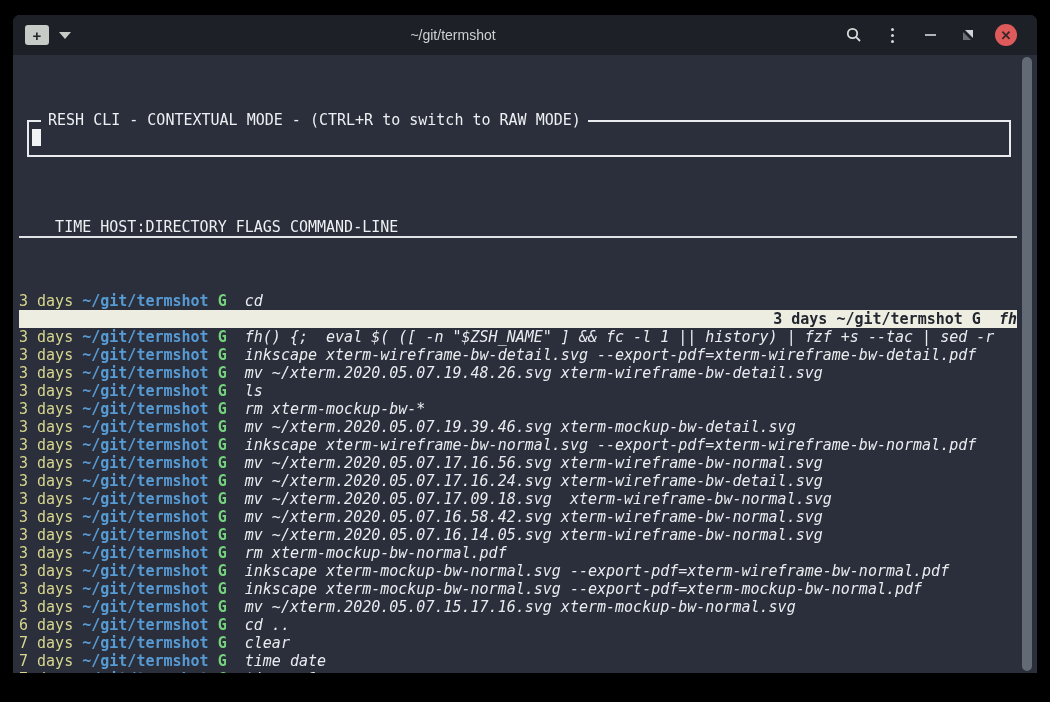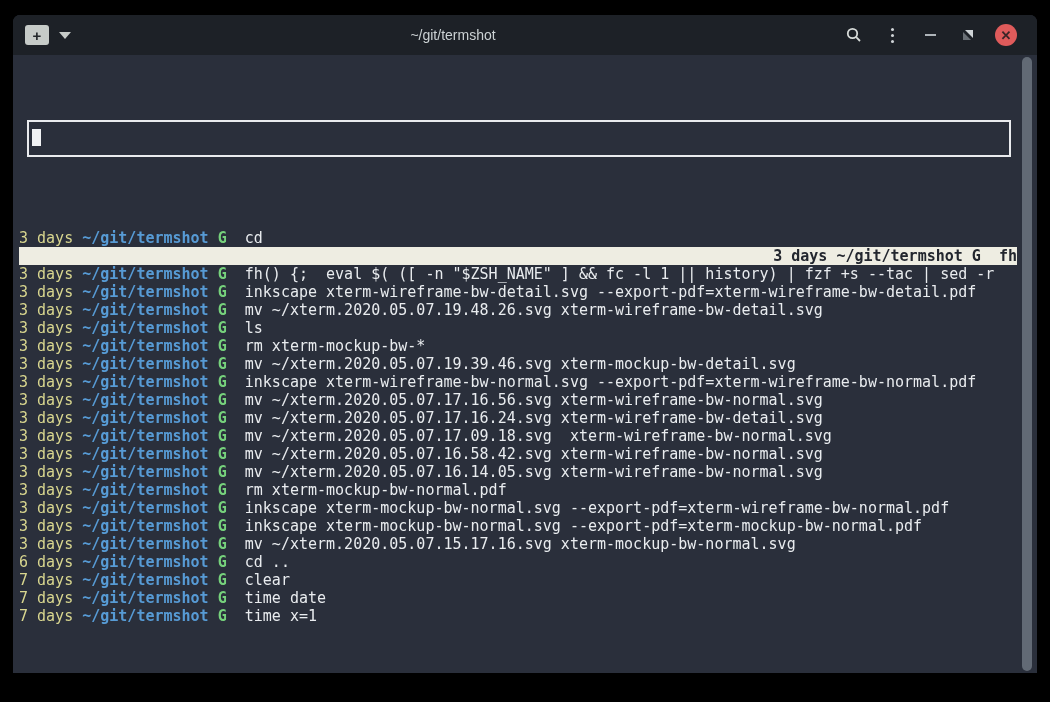--- a/index.html
+++ b/index.html
@@ -66,21 +66,21 @@
   .query-text { position:absolute; left:3px; top:6px; }
   .col-header {
     margin-top:7px; height:18px; border-bottom:2px solid #dfe3e6;
     color:#edf0f2; white-space:pre; overflow:hidden;
   }
   .rows { margin-left:-3px; }
   .row { height:18px; white-space:pre; overflow:hidden; padding-left:3px; }
   .row .time  { color:var(--time-yellow); }
   .row .dir   { color:var(--path-blue); font-weight:bold; }
   .row .flags { color:var(--flag-green); font-weight:bold; }
-  .row .cmd   { color:var(--text); }
+  .row .cmd   { color:var(--text);font-style:italic; }
   .row.sel { background:var(--selected-bg); font-weight:bold;text-align:right; }
   .row.sel .time, .row.sel .dir, .row.sel .flags, .row.sel .cmd { color:var(--selected-fg); }
 </style>
 </head>
 <body>
 
 <div class="window">
 
   <div class="titlebar">
     <div class="tb-left">
@@ -116,24 +116,26 @@
             <span>✕</span>
           </div>
       </div>
     </div>
   </div>
 
   <div class="content">
     <div class="text-area">
 
       <div class="search-box">
+        <span class="box-title">RESH CLI - CONTEXTUAL MODE - (CTRL+R to switch to RAW MODE)</span>
         <span class="query-text"></span>
         <span class="cursor"></span>
       </div>
 
+      <div class="col-header">    TIME HOST:DIRECTORY FLAGS COMMAND-LINE</div>
 
       <div class="rows"><div class="row"><span class="time">3 days</span> <span class="dir">~/git/termshot</span> <span class="flags">G</span>  <span class="cmd">cd</span></div><div class="row sel"><span class="time">3 days</span> <span class="dir">~/git/termshot</span> <span class="flags">G</span>  <span class="cmd">fh</span></div><div class="row"><span class="time">3 days</span> <span class="dir">~/git/termshot</span> <span class="flags">G</span>  <span class="cmd">fh() {;  eval $( ([ -n "$ZSH_NAME" ] &amp;&amp; fc -l 1 || history) | fzf +s --tac | sed -r</span></div><div class="row"><span class="time">3 days</span> <span class="dir">~/git/termshot</span> <span class="flags">G</span>  <span class="cmd">inkscape xterm-wireframe-bw-detail.svg --export-pdf=xterm-wireframe-bw-detail.pdf</span></div><div class="row"><span class="time">3 days</span> <span class="dir">~/git/termshot</span> <span class="flags">G</span>  <span class="cmd">mv ~/xterm.2020.05.07.19.48.26.svg xterm-wireframe-bw-detail.svg</span></div><div class="row"><span class="time">3 days</span> <span class="dir">~/git/termshot</span> <span class="flags">G</span>  <span class="cmd">ls</span></div><div class="row"><span class="time">3 days</span> <span class="dir">~/git/termshot</span> <span class="flags">G</span>  <span class="cmd">rm xterm-mockup-bw-*</span></div><div class="row"><span class="time">3 days</span> <span class="dir">~/git/termshot</span> <span class="flags">G</span>  <span class="cmd">mv ~/xterm.2020.05.07.19.39.46.svg xterm-mockup-bw-detail.svg</span></div><div class="row"><span class="time">3 days</span> <span class="dir">~/git/termshot</span> <span class="flags">G</span>  <span class="cmd">inkscape xterm-wireframe-bw-normal.svg --export-pdf=xterm-wireframe-bw-normal.pdf</span></div><div class="row"><span class="time">3 days</span> <span class="dir">~/git/termshot</span> <span class="flags">G</span>  <span class="cmd">mv ~/xterm.2020.05.07.17.16.56.svg xterm-wireframe-bw-normal.svg</span></div><div class="row"><span class="time">3 days</span> <span class="dir">~/git/termshot</span> <span class="flags">G</span>  <span class="cmd">mv ~/xterm.2020.05.07.17.16.24.svg xterm-wireframe-bw-detail.svg</span></div><div class="row"><span class="time">3 days</span> <span class="dir">~/git/termshot</span> <span class="flags">G</span>  <span class="cmd">mv ~/xterm.2020.05.07.17.09.18.svg  xterm-wireframe-bw-normal.svg</span></div><div class="row"><span class="time">3 days</span> <span class="dir">~/git/termshot</span> <span class="flags">G</span>  <span class="cmd">mv ~/xterm.2020.05.07.16.58.42.svg xterm-wireframe-bw-normal.svg</span></div><div class="row"><span class="time">3 days</span> <span class="dir">~/git/termshot</span> <span class="flags">G</span>  <span class="cmd">mv ~/xterm.2020.05.07.16.14.05.svg xterm-wireframe-bw-normal.svg</span></div><div class="row"><span class="time">3 days</span> <span class="dir">~/git/termshot</span> <span class="flags">G</span>  <span class="cmd">rm xterm-mockup-bw-normal.pdf</span></div><div class="row"><span class="time">3 days</span> <span class="dir">~/git/termshot</span> <span class="flags">G</span>  <span class="cmd">inkscape xterm-mockup-bw-normal.svg --export-pdf=xterm-wireframe-bw-normal.pdf</span></div><div class="row"><span class="time">3 days</span> <span class="dir">~/git/termshot</span> <span class="flags">G</span>  <span class="cmd">inkscape xterm-mockup-bw-normal.svg --export-pdf=xterm-mockup-bw-normal.pdf</span></div><div class="row"><span class="time">3 days</span> <span class="dir">~/git/termshot</span> <span class="flags">G</span>  <span class="cmd">mv ~/xterm.2020.05.07.15.17.16.svg xterm-mockup-bw-normal.svg</span></div><div class="row"><span class="time">6 days</span> <span class="dir">~/git/termshot</span> <span class="flags">G</span>  <span class="cmd">cd ..</span></div><div class="row"><span class="time">7 days</span> <span class="dir">~/git/termshot</span> <span class="flags">G</span>  <span class="cmd">clear</span></div><div class="row"><span class="time">7 days</span> <span class="dir">~/git/termshot</span> <span class="flags">G</span>  <span class="cmd">time date</span></div><div class="row"><span class="time">7 days</span> <span class="dir">~/git/termshot</span> <span class="flags">G</span>  <span class="cmd">time x=1</span></div></div>
 
       
 
       
     </div>
 
     <div class="scrollbar">
       <div class="scroll-thumb"></div>

